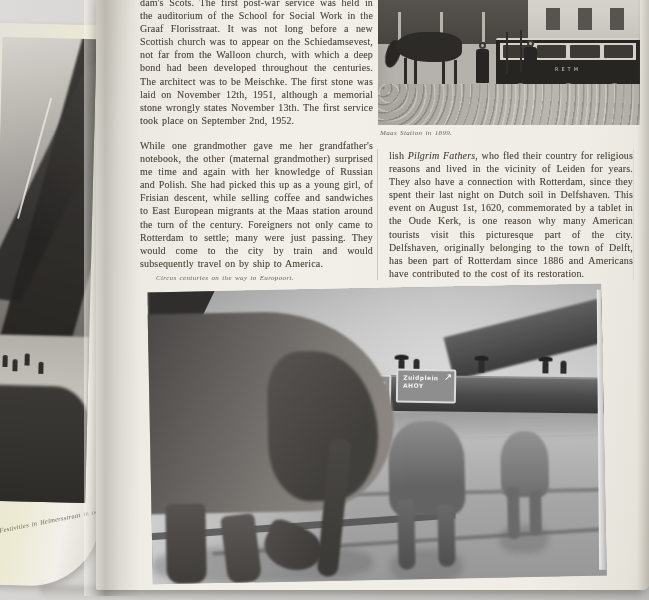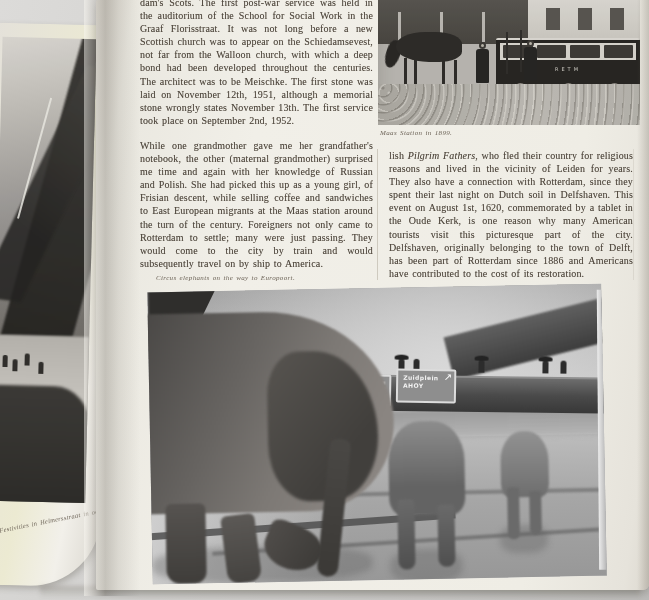--- a/index.html
+++ b/index.html
@@ -251,21 +251,21 @@
       <div class="tp-man-body"></div>
     </div>
     <div class="tp-ground"></div>
   </div>
   <div id="tram-caption" class="caption">Maas Station in 1899.</div>
 
   <div id="col2" class="bodytext">
     <p><span>lish </span><i>Pilgrim Fathers</i><span>, who fled their country for religious reasons and lived in the vicinity of Leiden for years. They also have a connection with Rotterdam, since they spent their last night on Dutch soil in Delfshaven. This event on August 1st, 1620, commemorated by a tablet in the Oude Kerk, is one reason why many American tourists visit this picturesque part of the city. Delfshaven, originally belonging to the town of Delft, has been part of Rotterdam since 1886 and Americans have contributed to the cost of its restoration.</span></p>
   </div>
 
-  <div id="eleph-caption" class="caption">Circus elephants on the way to Europoort.</div>
+  <div id="eleph-caption" class="caption">Circus centuries on the way to Europoort.</div>
 
   <div id="eleph-photo">
     <div class="ep-sky"></div>
     <div class="ep-road"></div>
     <div class="ep-trees"></div>
     <div class="ep-building"></div>
     <div class="ep-building2"></div>
     <div class="ep-under"></div>
     <div class="ep-ramp"></div>
     <div class="ep-deck"></div>

